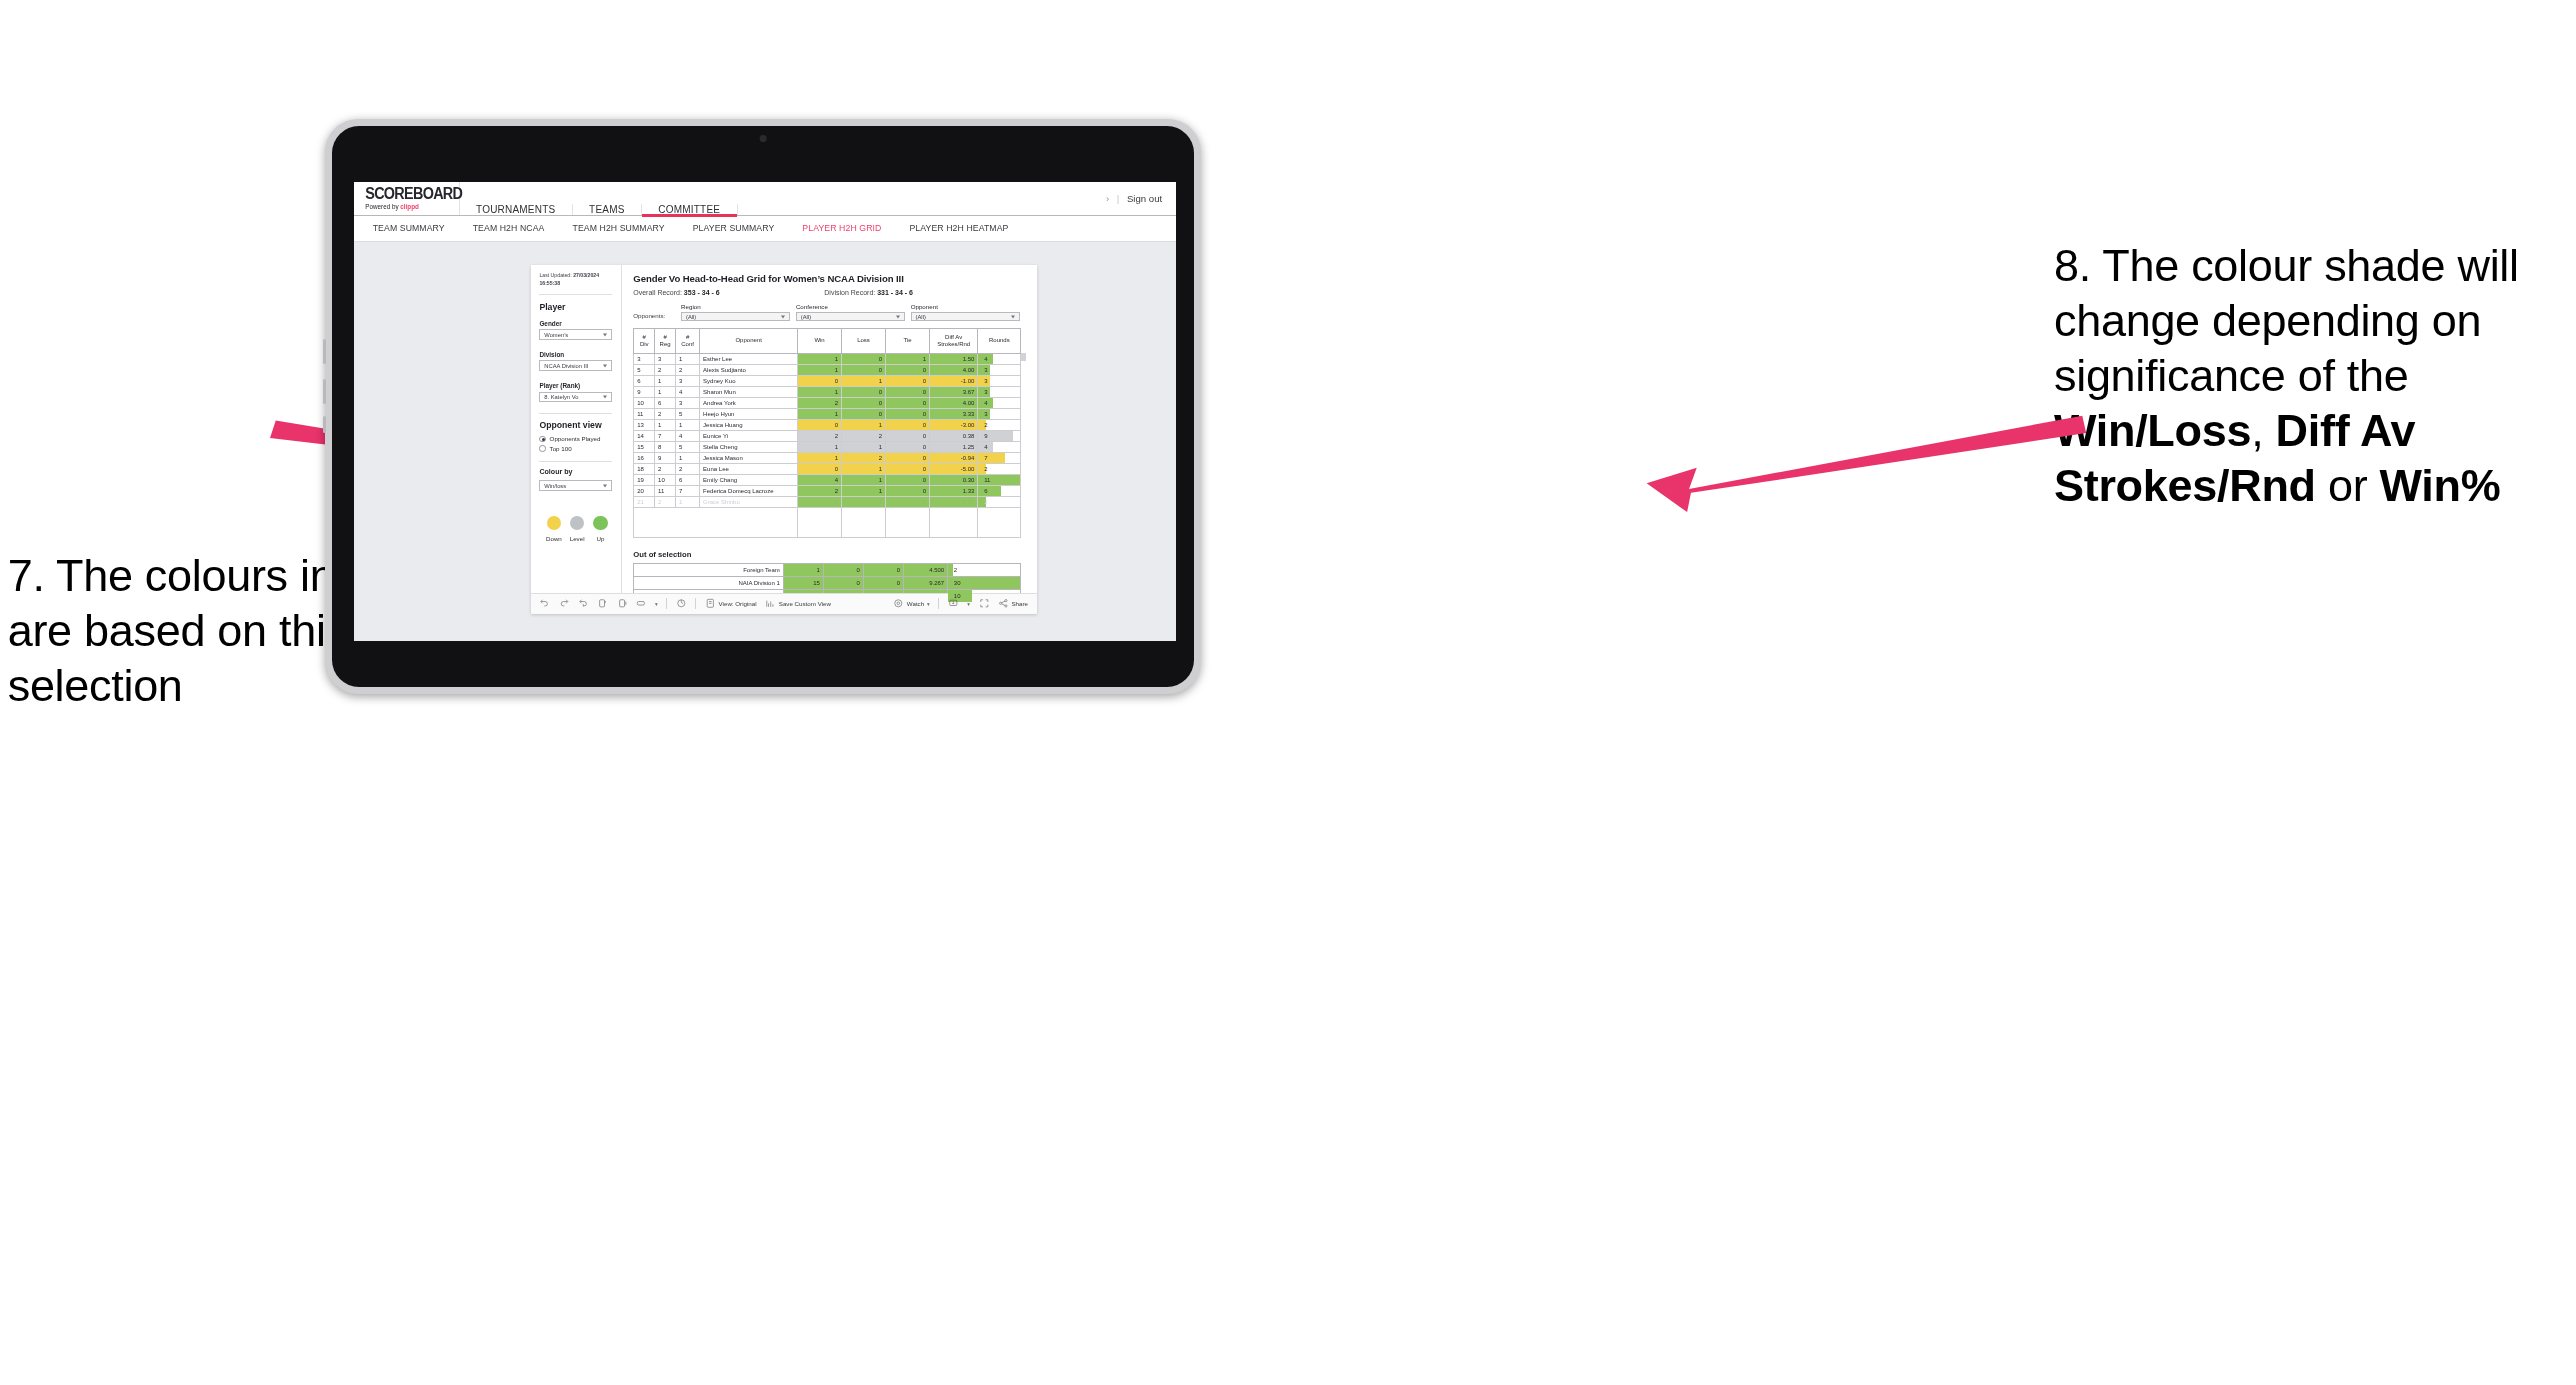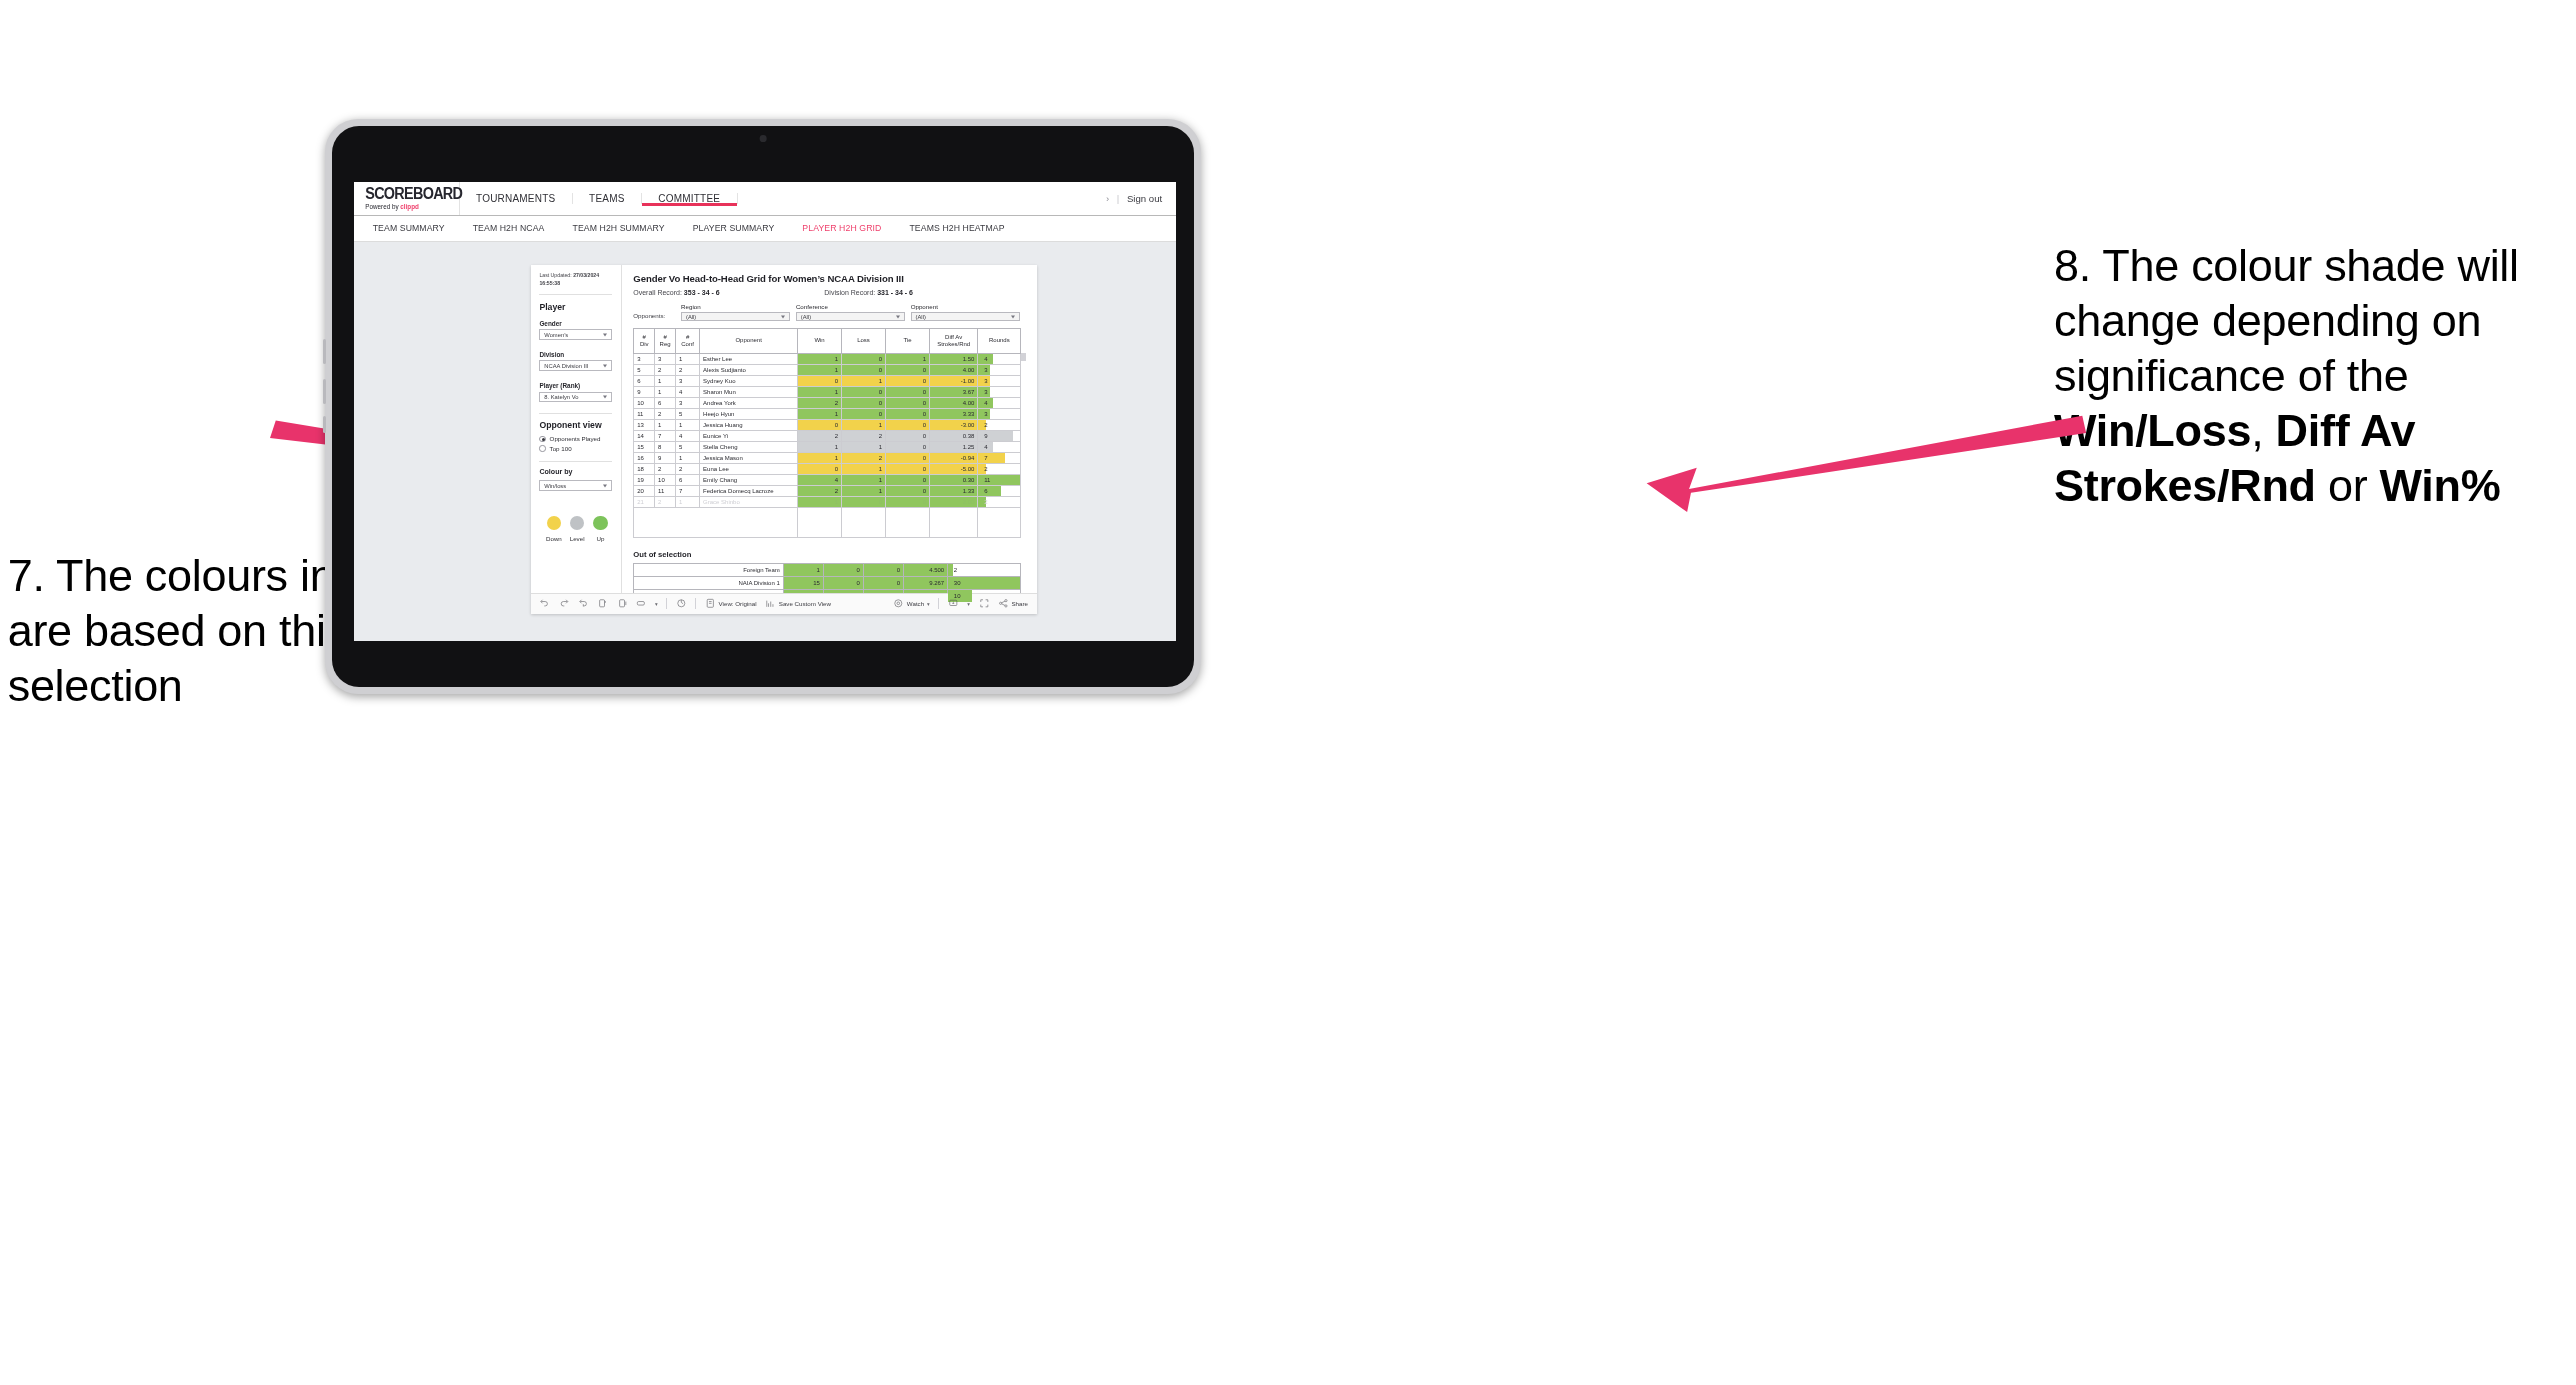--- a/index.html
+++ b/index.html
@@ -62,21 +62,21 @@
     border-right:1px solid #e3e3e3;
   }
   #logo{
     font-family:"Liberation Sans", sans-serif;
     font-weight:bold;font-size:14.4px;letter-spacing:-0.7px;
     color:#26262e;line-height:1;
     transform:scaleY(1.18);transform-origin:left center;
   }
   #logo-sub{font-size:6.3px;color:#26262e;margin-top:3.9px;line-height:1;}
   #logo-sub .brand{color:#ef3f6b;font-weight:bold;}
-  .topnav{display:flex;align-items:center;}
+  .topnav{display:flex;align-items:flex-end;}
   .topnav-item{
     display:flex;align-items:center;padding:0 16.4px;
     font-size:10px;color:#2f2f35;letter-spacing:0.2px;
     border-right:1px solid #e3e3e3;cursor:pointer;position:relative;
   }
   .topnav-item.active::after{
     content:"";position:absolute;left:0;right:0;bottom:-1.9px;height:2.4px;background:#e8325a;
   }
   #topbar-right{
     margin-left:auto;display:flex;align-items:center;gap:7.7px;
@@ -223,21 +223,21 @@
           <span id="signout">Sign out</span>
         </div>
       </div>
 
       <div id="subnav">
         <div class="subnav-item">TEAM SUMMARY</div>
         <div class="subnav-item">TEAM H2H NCAA</div>
         <div class="subnav-item">TEAM H2H SUMMARY</div>
         <div class="subnav-item">PLAYER SUMMARY</div>
         <div class="subnav-item active">PLAYER H2H GRID</div>
-        <div class="subnav-item">TEAMS H2H HEATMAP</div>
+        <div class="subnav-item">PLAYER H2H HEATMAP</div>
       </div>
 
       <div id="canvas">
         <div id="workbook">
           <div id="wb-body">
 
             <div id="panel">
               <div class="panel-updated"><span>Last Updated: </span><b>27/03/2024 16:55:38</b></div>
               <div class="panel-rule"></div>
               <div class="panel-h">Player</div>

